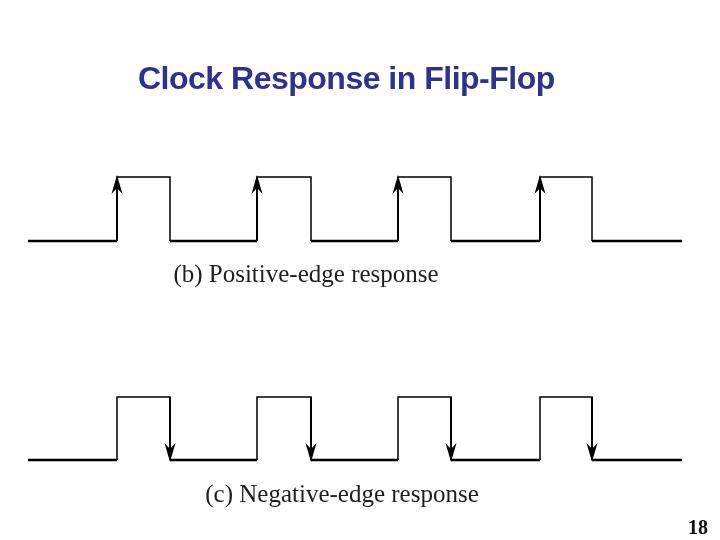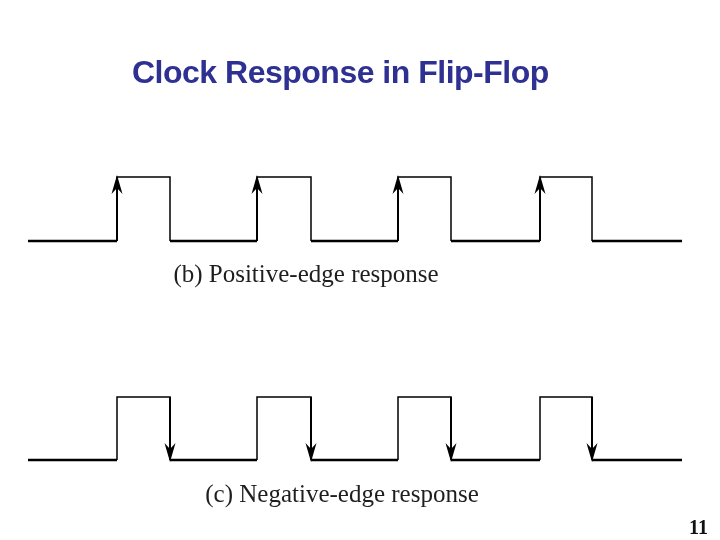--- a/index.html
+++ b/index.html
@@ -12,21 +12,21 @@
     width: 720px;
     height: 540px;
     background: #ffffff;
     overflow: hidden;
     font-family: "Liberation Sans", sans-serif;
   }
   .slide-title {
     position: absolute;
     left: 130px;
     top: 53px;
-    margin: 2px;
+    margin: 8px;
     font-family: "Liberation Sans", "DejaVu Sans", sans-serif;
     font-weight: bold;
     font-size: 32px;
     line-height: 1.1;
     letter-spacing: -0.5px;
     white-space: nowrap;
     text-align: right;
   }
   .waveforms-svg {
     position: absolute;
@@ -86,15 +86,15 @@
       <line x1="451" y1="397" x2="451" y2="449" stroke="#000000" stroke-width="2"></line>
       <polygon points="451,462 445.5,443 451,449 456.5,443" fill="#000000"></polygon>
       <line x1="592" y1="397" x2="592" y2="449" stroke="#000000" stroke-width="2"></line>
       <polygon points="592,462 586.5,443 592,449 597.5,443" fill="#000000"></polygon>
     </svg>
 
   <div class="wave-caption caption-b">(b) Positive-edge response</div>
 
   <div class="wave-caption caption-c">(c) Negative-edge response</div>
 
-  <div class="page-number">11</div>
+  <div class="page-number">18</div>
 
 </div>
 
 </body></html>

